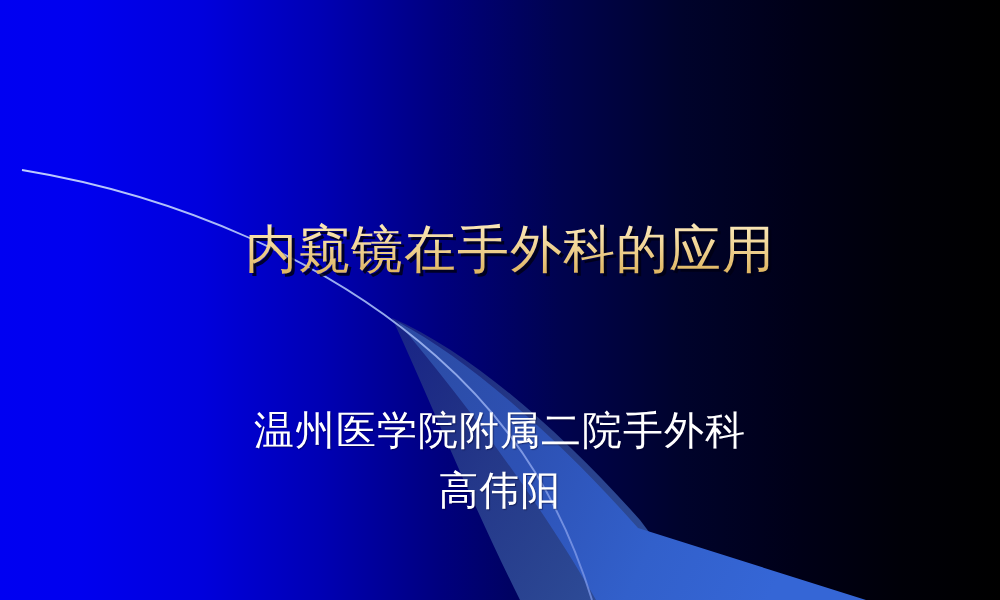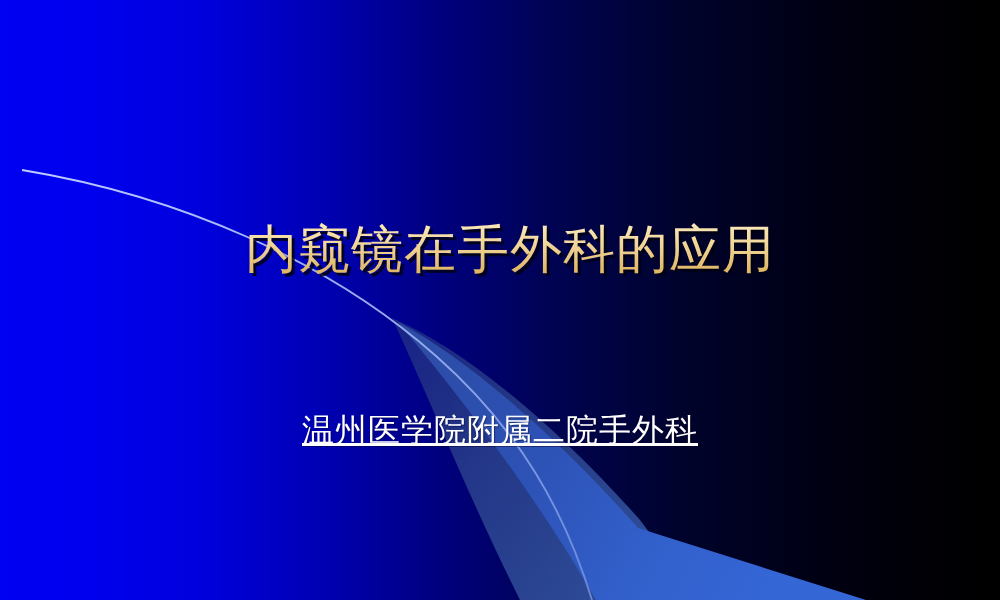--- a/index.html
+++ b/index.html
@@ -60,27 +60,26 @@
 
   #subtitle-block {
     position: absolute;
     left: 0;
     top: 400px;
     width: 1000px;
     text-align: center;
   }
   .subtitle-line {
     display: block;
-    font-size: 32px;
+    font-size: 40px;
     line-height: 60px;
     color: #ffffff;
     letter-spacing: 1px;
     white-space: nowrap;
     text-shadow: 1px 1px 1px rgba(0,0,40,0.45);
-    text-decoration: underline;
   }
 </style>
 </head>
 <body>
 
 <div id="slide">
 
   <svg id="art" viewBox="0 0 1000 600" preserveAspectRatio="none" aria-hidden="true">
     <defs>
       <linearGradient id="gradDarkWedge" x1="0" y1="0" x2="1" y2="0.6">
@@ -117,15 +116,16 @@
              C 180,196 330,262 436,356
              C 520,430 565,512 592,600" fill="none" stroke="url(#gradHairline)" stroke-width="1.9"></path>
   </svg>
 
   <div id="title-block">
     <span id="title-text">内窥镜在手外科的应用</span>
   </div>
 
   <div id="subtitle-block">
     <span class="subtitle-line">温州医学院附属二院手外科</span>
+    <span class="subtitle-line">高伟阳</span>
   </div>
 
 </div>
 
 </body></html>

